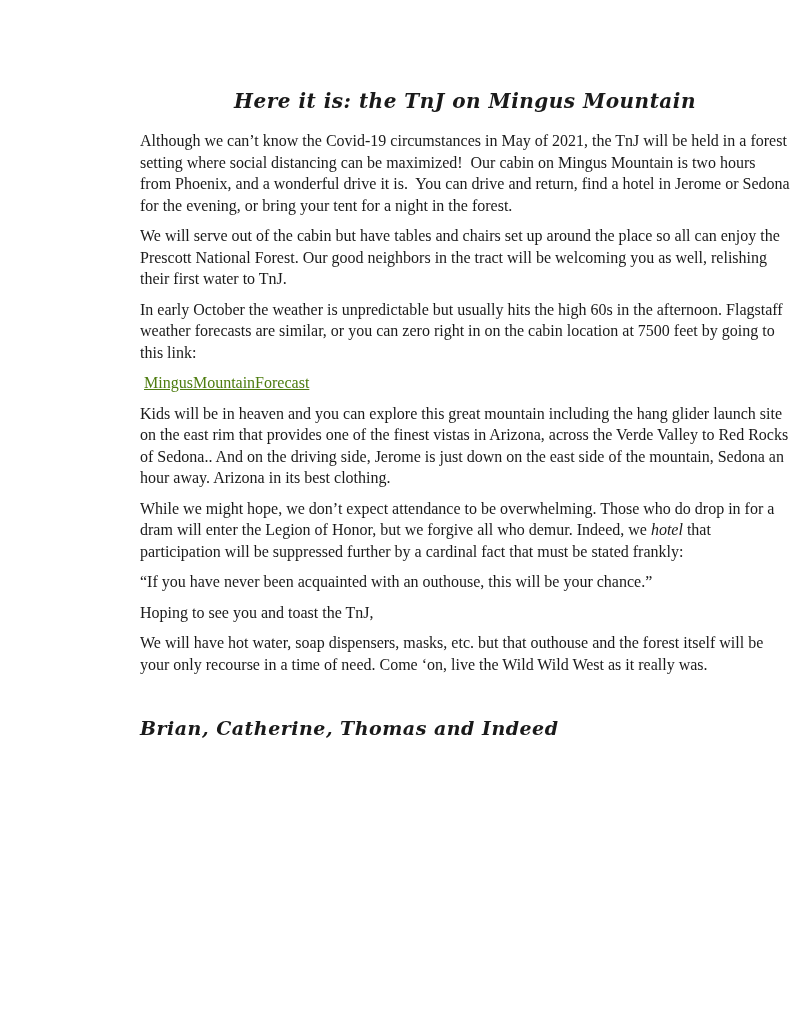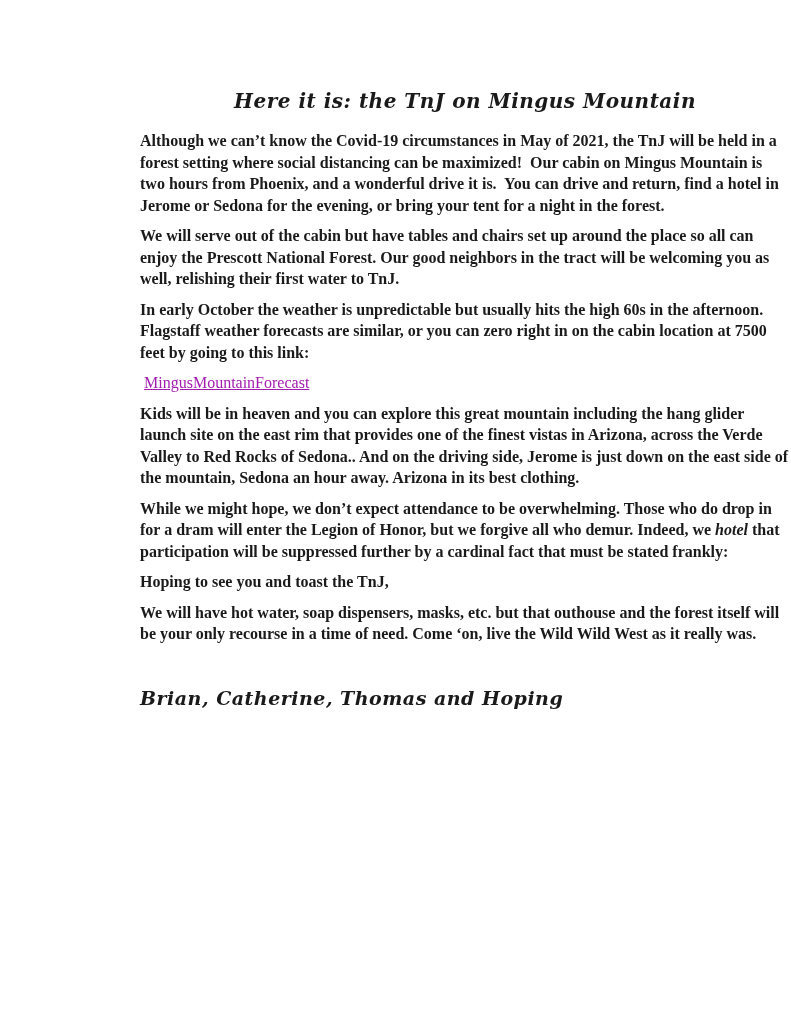--- a/index.html
+++ b/index.html
@@ -30,28 +30,27 @@
     font-weight: bold;
     font-size: 20px;
     line-height: 26px;
     letter-spacing: 0.5px;
     text-align: center;
     margin: 0 0 16px 0;
   }
   .para {
     margin: 0 0 9px 0;
     white-space: pre-wrap;
-    font-weight: bold;
   }
   .link-line {
     margin: 0 0 9px 0;
     white-space: pre-wrap;
   }
   .doc-link {
-    color: #a21caf;
+    color: #4d7c0f;
     text-decoration: underline;
     cursor: pointer;
   }
   .italic-word {
     font-style: italic;
   }
   .signature {
     font-family: "DejaVu Serif", serif;
     font-style: italic;
     font-weight: bold;
@@ -74,20 +73,21 @@
   <p class="para">We will serve out of the cabin but have tables and chairs set up around the place so all can enjoy the Prescott National Forest. Our good neighbors in the tract will be welcoming you as well, relishing their first water to TnJ.</p>
 
   <p class="para">In early October the weather is unpredictable but usually hits the high 60s in the afternoon. Flagstaff weather forecasts are similar, or you can zero right in on the cabin location at 7500 feet by going to this link:</p>
 
   <p class="link-line"><span> </span><a href="#" class="doc-link">MingusMountainForecast</a></p>
 
   <p class="para">Kids will be in heaven and you can explore this great mountain including the hang glider launch site on the east rim that provides one of the finest vistas in Arizona, across the Verde Valley to Red Rocks of Sedona.. And on the driving side, Jerome is just down on the east side of the mountain, Sedona an hour away. Arizona in its best clothing.</p>
 
   <p class="para"><span>While we might hope, we don’t expect attendance to be overwhelming. Those who do drop in for a dram will enter the Legion of Honor, but we forgive all who demur. Indeed, we </span><span class="italic-word">hotel</span><span> that participation will be suppressed further by a cardinal fact that must be stated frankly:</span></p>
 
+  <p class="para">“If you have never been acquainted with an outhouse, this will be your chance.”</p>
 
   <p class="para">Hoping to see you and toast the TnJ,</p>
 
   <p class="para">We will have hot water, soap dispensers, masks, etc. but that outhouse and the forest itself will be your only recourse in a time of need. Come ‘on, live the Wild Wild West as it really was.</p>
 
-  <p class="signature">Brian, Catherine, Thomas and Hoping</p>
+  <p class="signature">Brian, Catherine, Thomas and Indeed</p>
 
 </div>
 
 </body></html>

